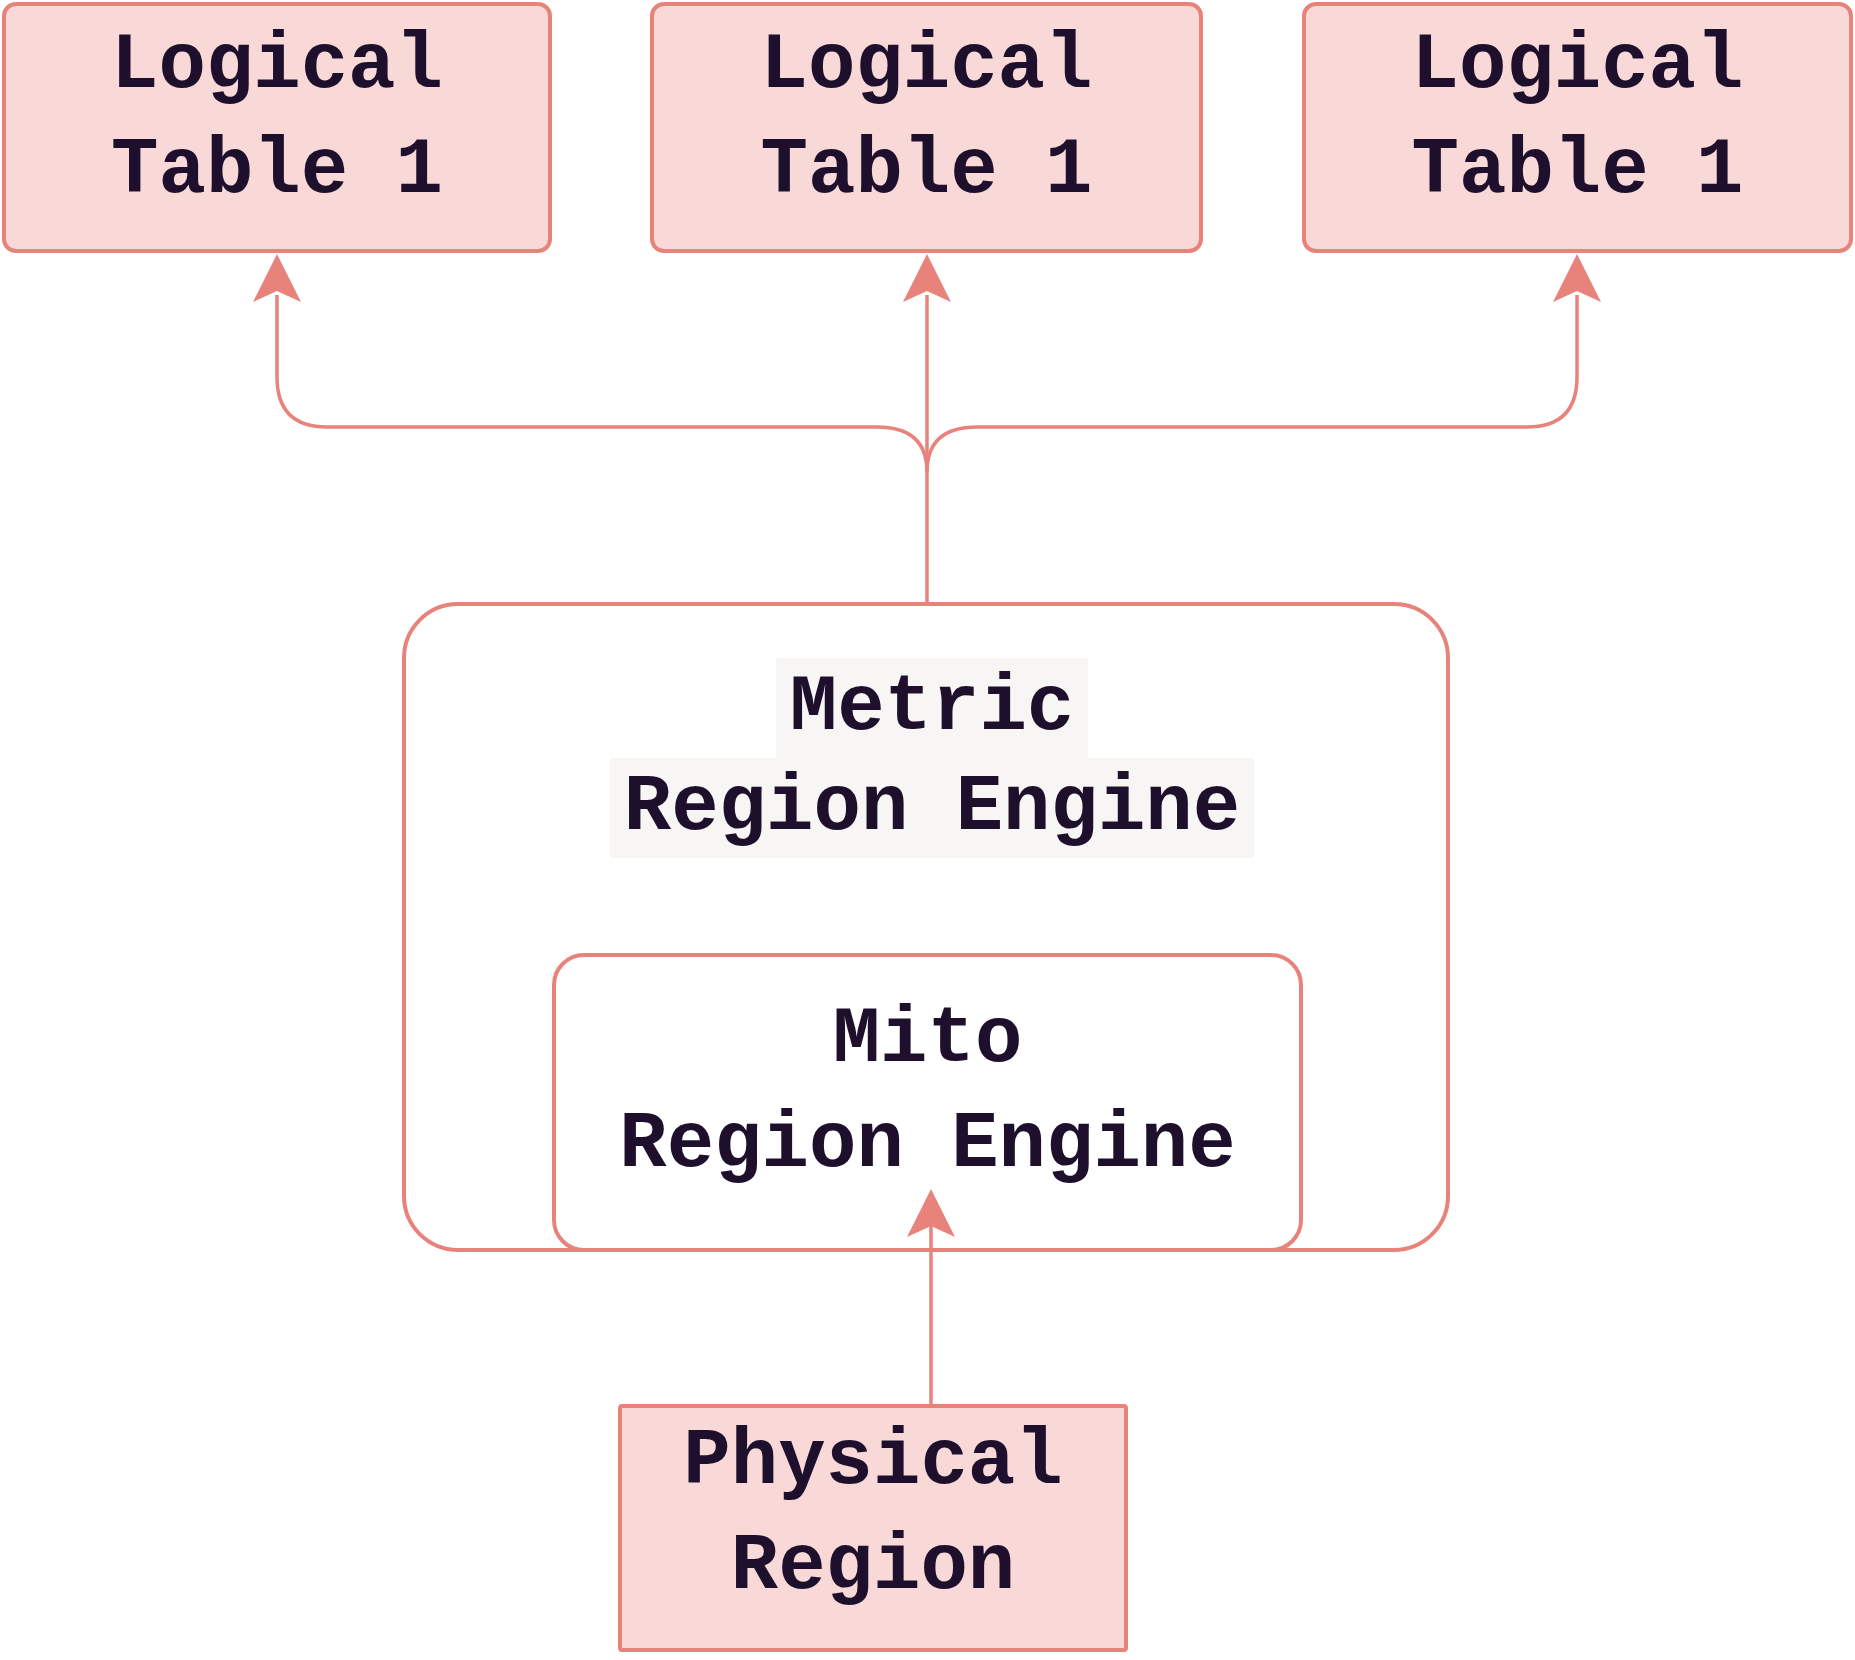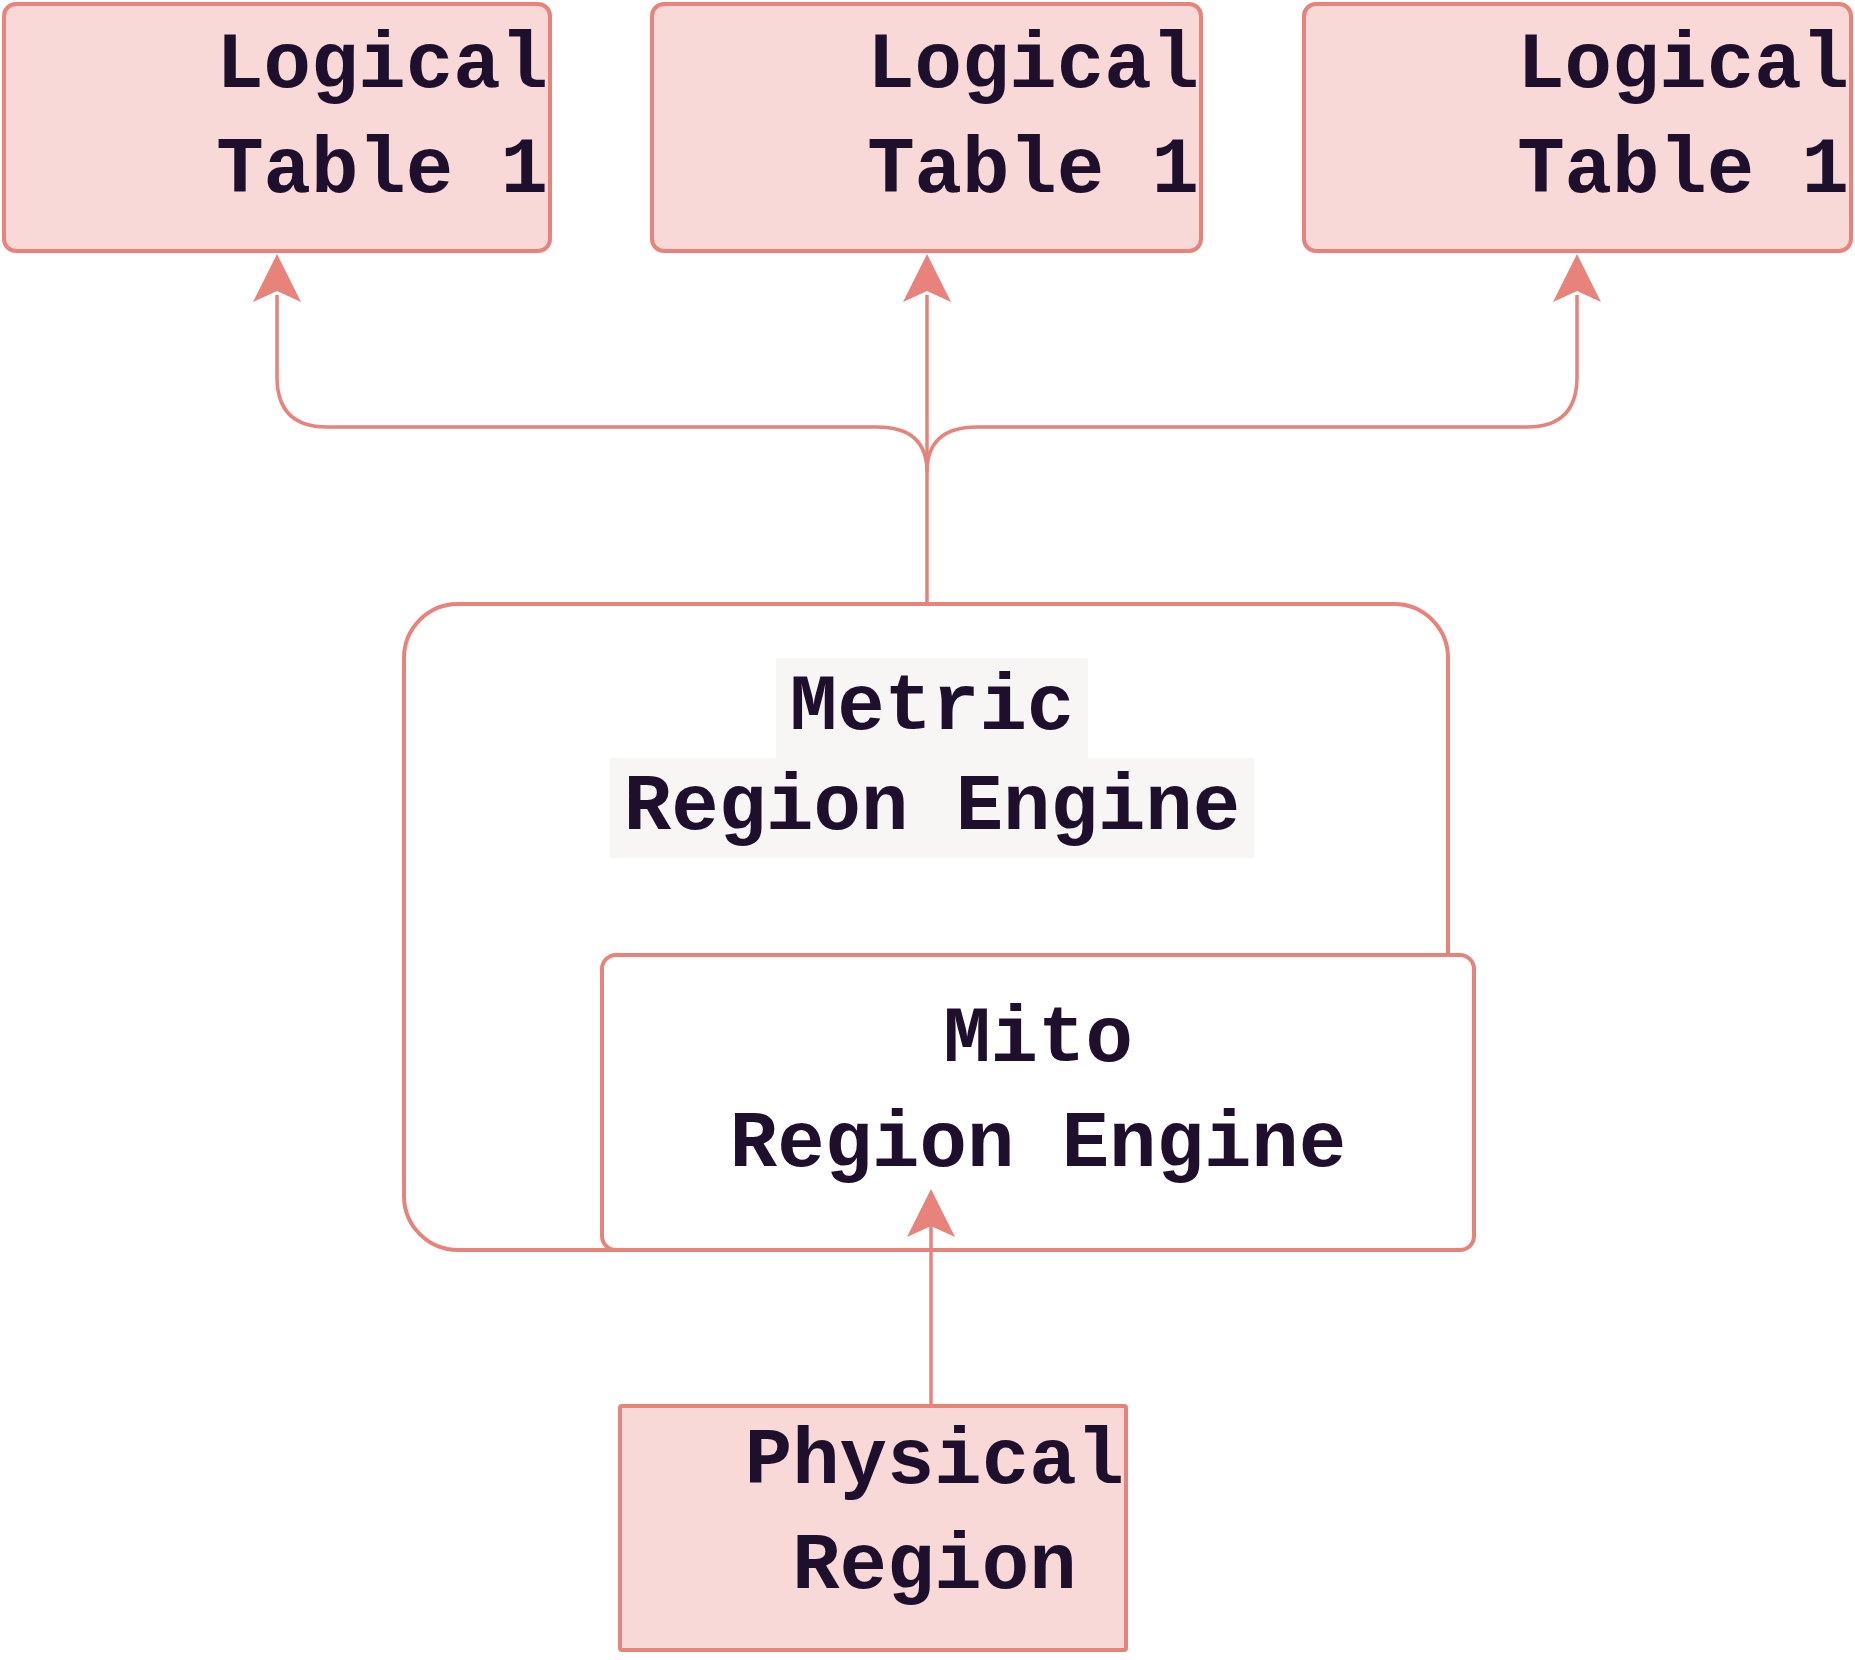--- a/index.html
+++ b/index.html
@@ -30,21 +30,20 @@
     text-align: center;
     color: var(--text, #1e102d);
     font-weight: 700;
     font-size: 79px;
     line-height: 105px;
     white-space: nowrap;
   }
   .node.pink {
     background: var(--node_fill, #f8d9d7);
     border: 4px solid var(--stroke, #e8837b);
-    align-items: flex-end;
   }
   .node.engine {
     background: var(--engine_fill, #ffffff);
     border: 4px solid var(--stroke, #e8837b);
   }
   .logical {
     top: 2px;
     height: 251px;
     border-radius: 14px;
   }
@@ -61,23 +60,22 @@
     line-height: 100px;
   }
   #node-metric .hl {
     display: inline-block;
     background: var(--label_highlight, #f7f6f4);
     padding: 0 14px;
     border-radius: 2px;
   }
   #node-mito {
     left: 552px; top: 953px;
-    width: 876px; height: 299px;
-    border-radius: 16px;
-    margin-left: 48px;
+    width: 751px; height: 299px;
+    border-radius: 32px;
   }
   #node-mito .lines { transform: translateY(-10px); }
   #node-physical {
     left: 618px; top: 1404px;
     width: 510px; height: 248px;
     border-radius: 4px;
   }
   #node-physical .lines { transform: translateY(-13px); }
   .lines { text-align: center; }
 </style>

